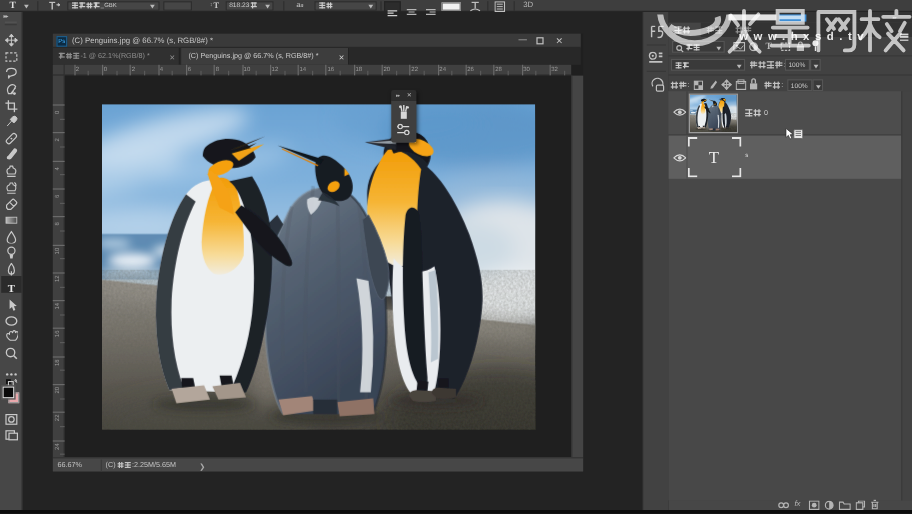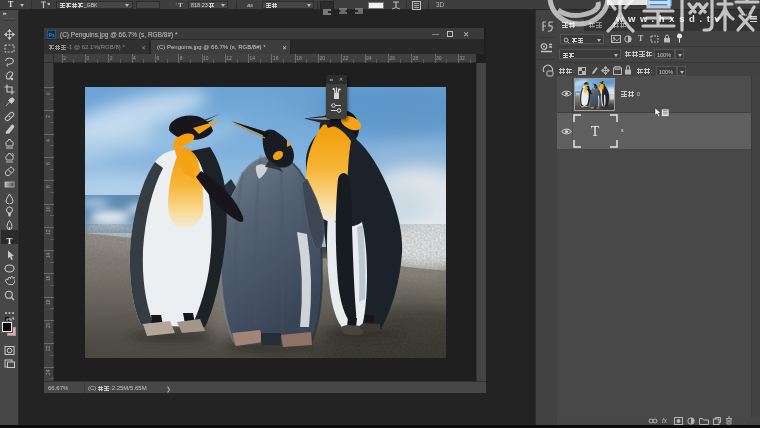--- a/index.html
+++ b/index.html
@@ -523,21 +523,21 @@
       </svg>
     <svg class="abs" style="left:168px;top:2px;" width="8" height="9" viewBox="0 0 8 9">
         <path d="M1,2.5 h6 M2,2.5 v5.5 h4 v-5.5 M3,1 h2 M3.3,4 v2.5 M4.7,4 v2.5" stroke="#b5b5b5" stroke-width="0.9" fill="none"></path>
       </svg>
   </div>
 
 </div>
 
 <div class="abs" style="left:0;top:425px;width:760px;height:3px;background:#0c0c0c;"></div>
 
-<div class="abs" id="wm" style="left:0;top:0;width:760px;height:70px;z-index:9;pointer-events:none;">
+<div class="abs" id="wm" style="left:0;top:12px;width:760px;height:70px;z-index:9;pointer-events:none;">
   <div class="abs" style="left:607px;top:0;width:40px;height:5px;background:#f5f5f5;opacity:.9;"></div>
   <div class="abs" style="left:649px;top:0;width:23px;height:6px;background:#3f8fd6;"></div>
   <svg class="abs" style="left:540px;top:0;" width="220" height="60" viewBox="0 0 220 60">
     <g stroke="#ffffff" fill="none" opacity="0.65">
       <ellipse cx="39" cy="-3" rx="29" ry="27" stroke-width="5"></ellipse>
       <path d="M18,10 q14,10 34,2 q8,-4 6,-10" stroke-width="5"></path>
     </g>
   </svg>
   <svg class="abs" style="left:603px;top:-5px;" width="157" height="42" viewBox="0 0 157 42">
     <g stroke="#ffffff" stroke-width="3.2" fill="none" opacity="0.7" stroke-linecap="round">

